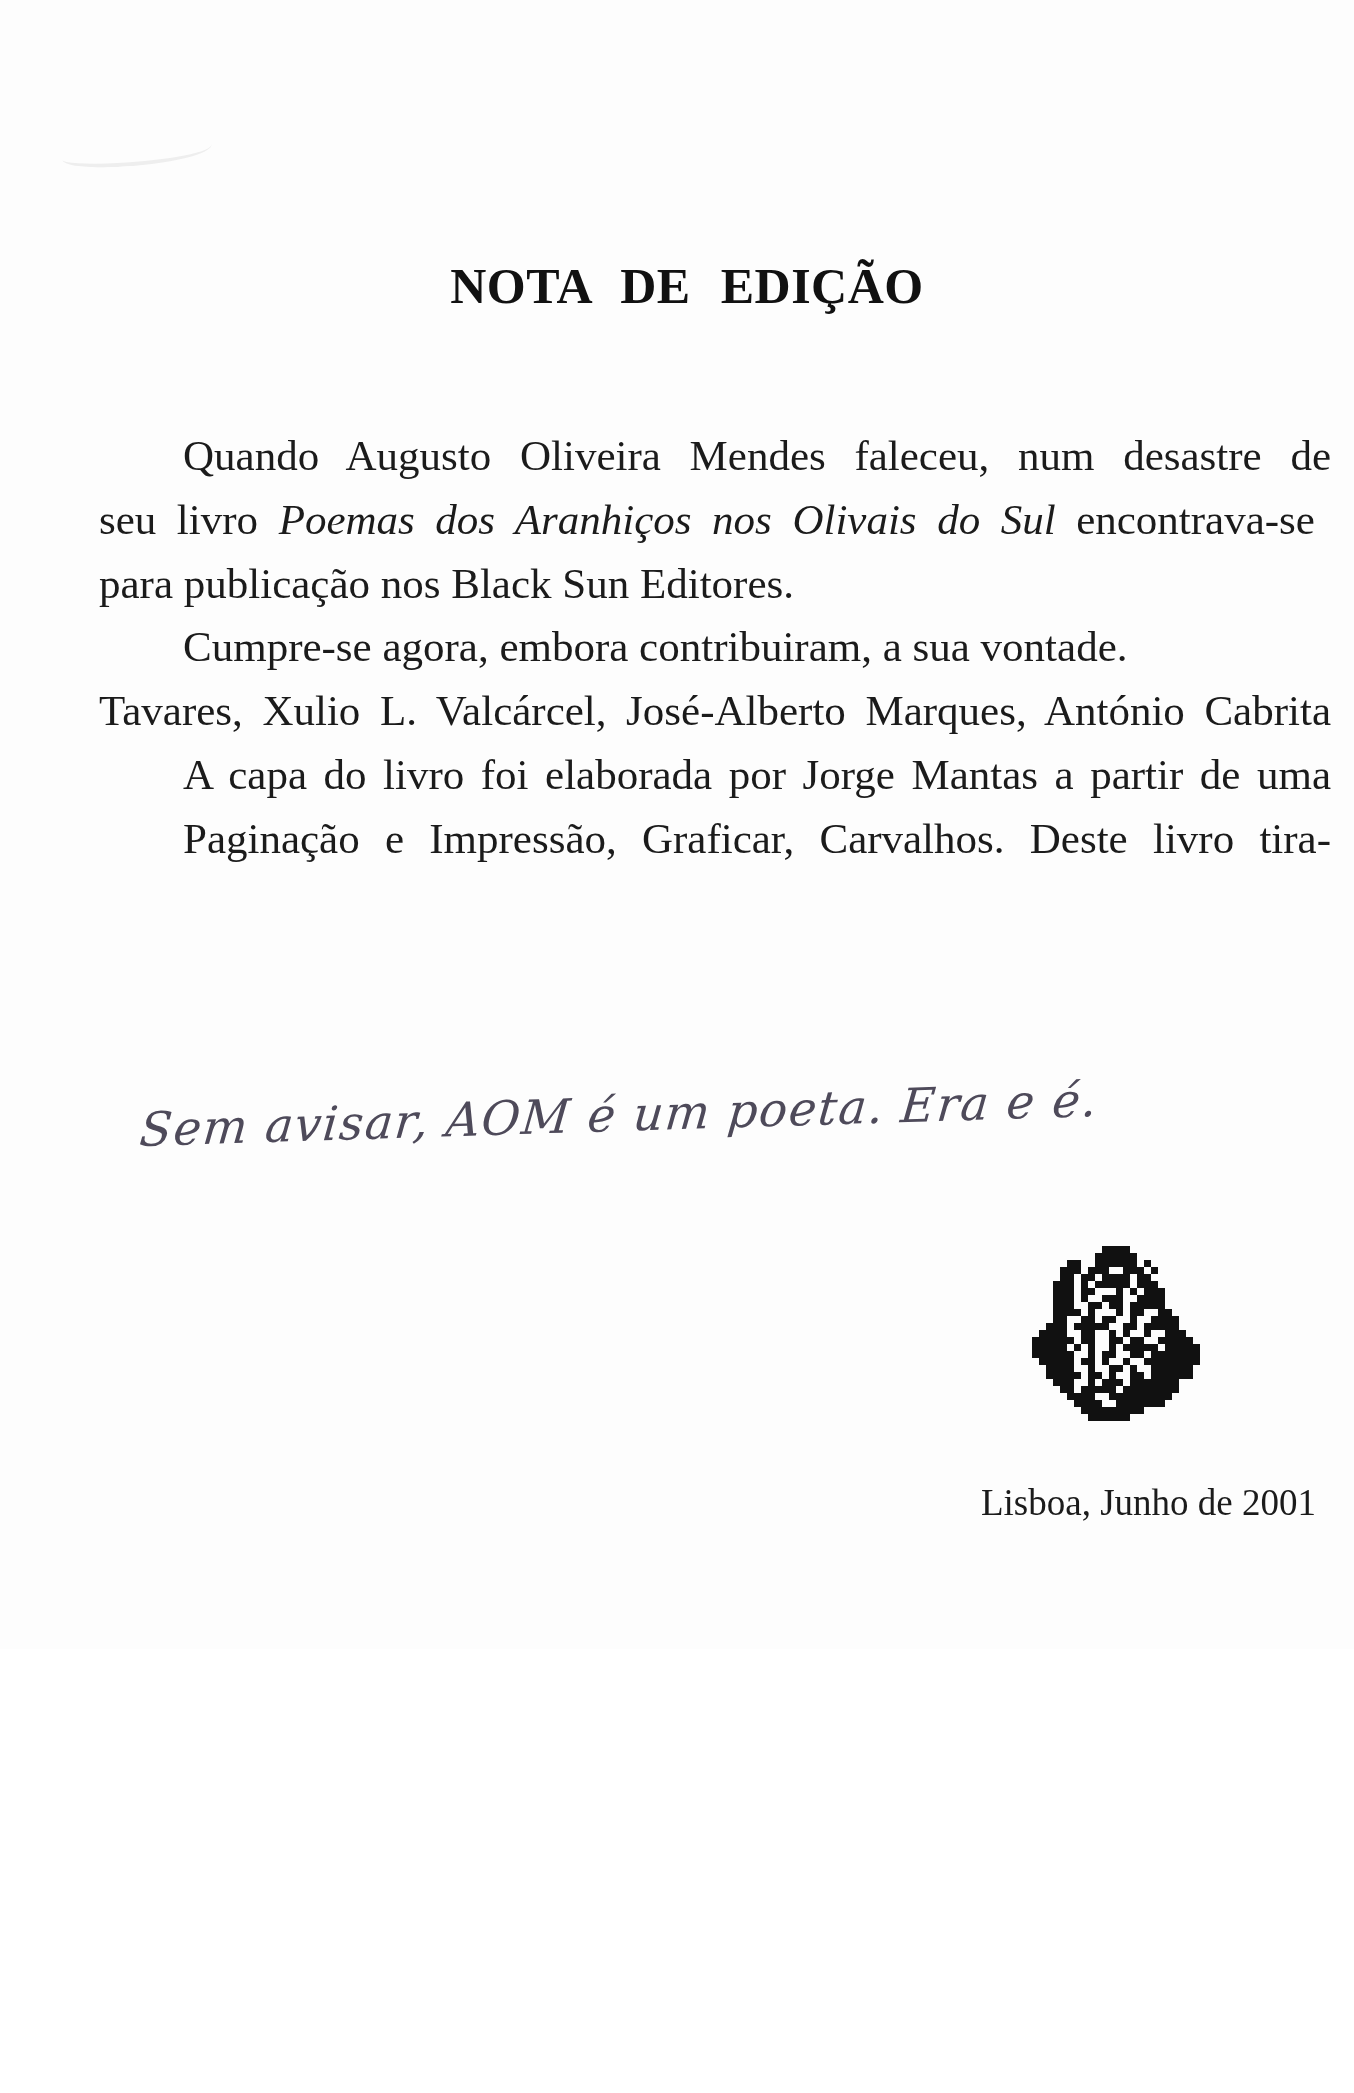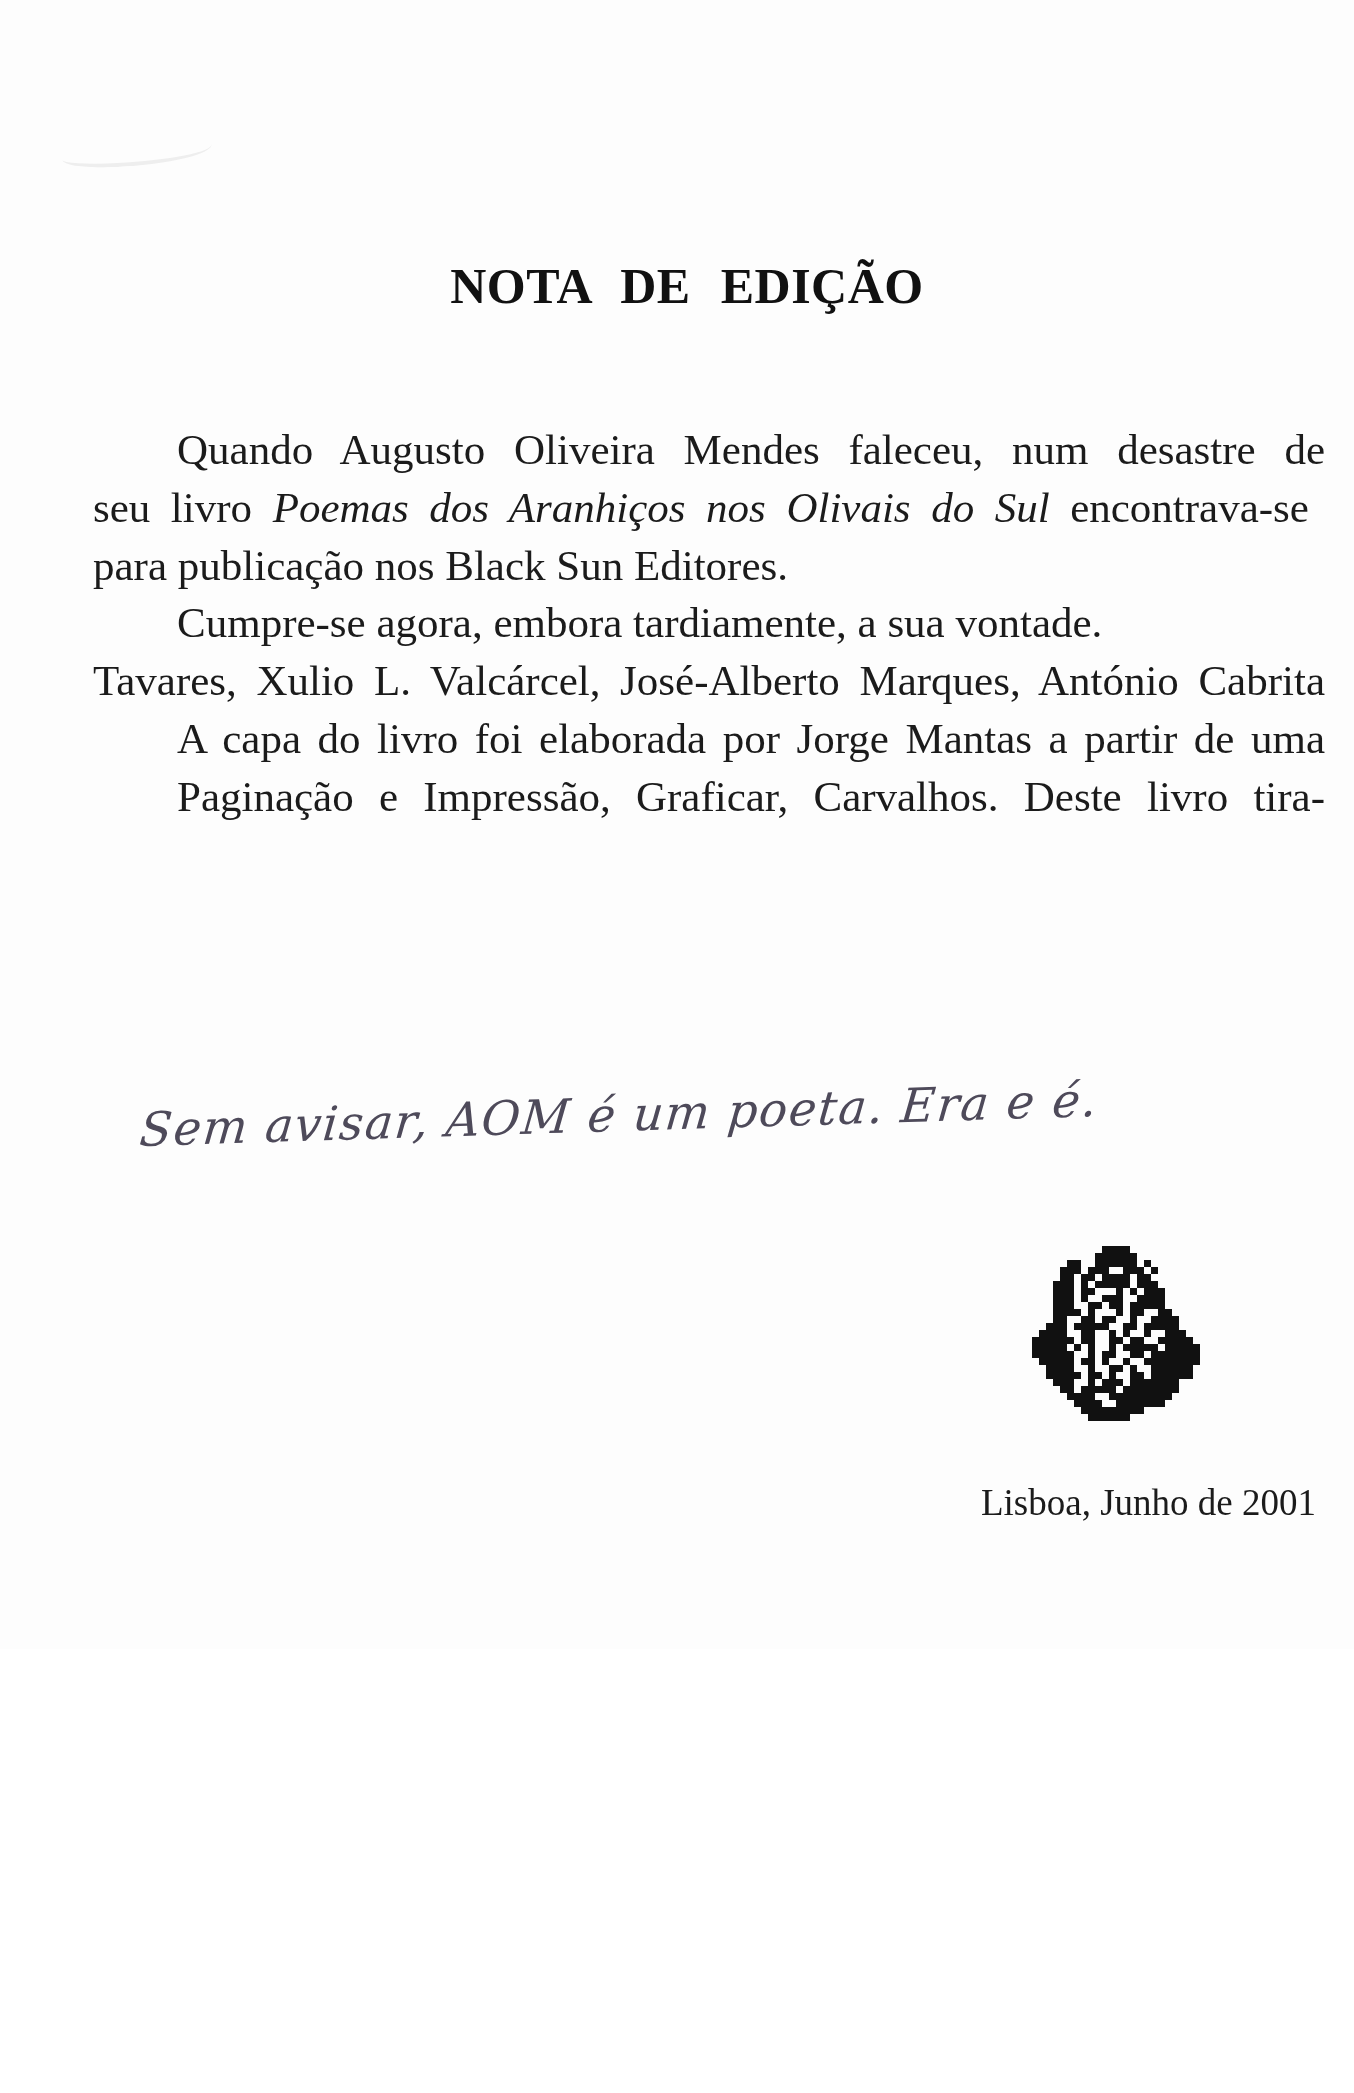--- a/index.html
+++ b/index.html
@@ -25,21 +25,21 @@
     text-align:center;
     font-size:50px;line-height:56px;font-weight:700;
     letter-spacing:0.5px;word-spacing:17px;
     color:#111111;
   }
   .text-block{
     position:absolute;left:91px;top:420px;width:1232px;
     font-size:43px;letter-spacing:0;
   }
   .line{
-    margin:2px;height:55.8px;line-height:55.8px;
+    margin:8px;height:55.8px;line-height:55.8px;
     white-space:nowrap;
   }
   .ind{padding-left:84px;}
   .bi{font-weight:400;font-style:italic;}
   .handwriting{
     position:absolute;left:140px;top:1102px;
     font-family:"DejaVu Serif",serif;font-style:italic;
     font-size:47px;letter-spacing:1.5px;white-space:nowrap;
     color:var(--hand,#4e4a5a);
     transform:rotate(-1.8deg) skewX(-7deg);
@@ -60,21 +60,21 @@
 
   <div class="smudge"></div>
 
   <h1 class="title">NOTA DE EDIÇÃO</h1>
 
   <div class="text-block">
     <p class="line j ind" style="word-spacing: 17.9777px;">Quando Augusto Oliveira Mendes faleceu, num desastre de</p>
     <p class="line j" style="word-spacing: 9.79167px;"><span>seu livro </span><span class="bi">Poemas dos Aranhiços nos Olivais do Sul</span><span> encontrava-se</span></p>
     <p class="line">para publicação nos Black Sun Editores.</p>
 
-    <p class="line ind">Cumpre-se agora, embora tardiamente, a sua vontade.</p>
+    <p class="line ind">Cumpre-se agora, embora contribuiram, a sua vontade.</p>
 
     <p class="line j" style="word-spacing: 8.85491px;">Tavares, Xulio L. Valcárcel, José-Alberto Marques, António Cabrita</p>
 
     <p class="line j ind" style="word-spacing: 5.78125px;">A capa do livro foi elaborada por Jorge Mantas a partir de uma</p>
 
     <p class="line j ind" style="word-spacing: 14.4866px;">Paginação e Impressão, Graficar, Carvalhos. Deste livro tira-</p>
   </div>
 
   <div class="handwriting">Sem avisar, AOM é um poeta. Era e é.</div>
 

